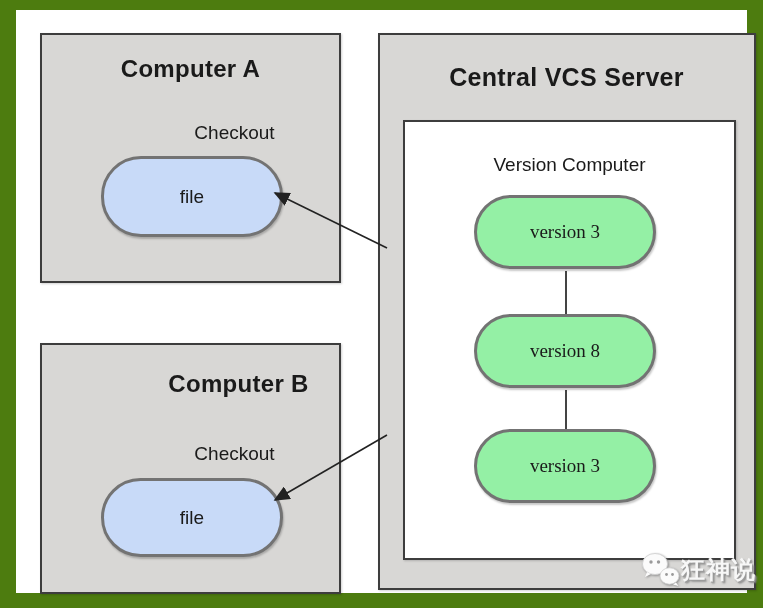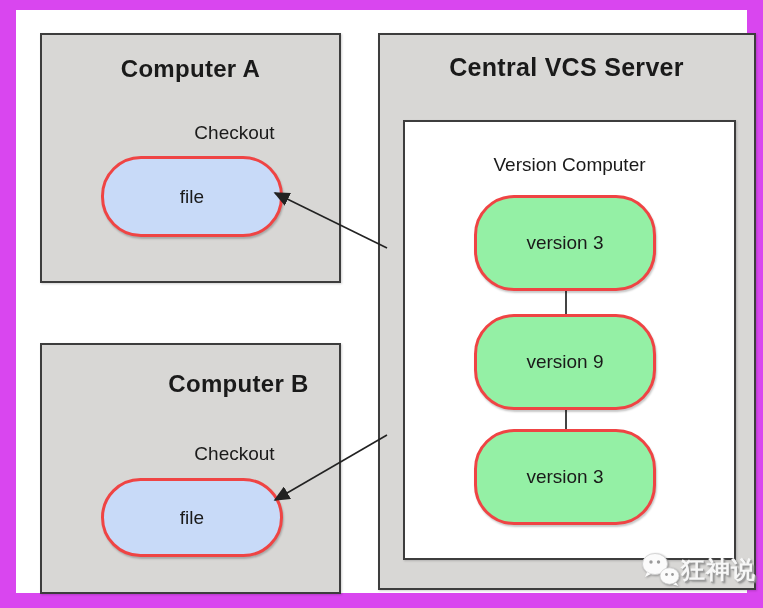--- a/index.html
+++ b/index.html
@@ -4,21 +4,21 @@
 <style>
   html, body {
     margin: 0;
     padding: 0;
     font-family: "Liberation Sans", sans-serif;
   }
   .page {
     position: relative;
     width: 763px;
     height: 608px;
-    background: #d946ef;
+    background: #4d7c0f;
     overflow: hidden;
   }
   .canvas {
     position: absolute;
     left: 16px;
     top: 10px;
     width: 731px;
     height: 583px;
     background: #ffffff;
   }
@@ -36,47 +36,47 @@
     position: absolute;
     width: 301px;
     text-align: center;
     font-size: 24px;
     font-weight: bold;
     color: #1a1a1a;
     letter-spacing: 0.3px;
   }
   .title-a { left: 24px; top: 45px; }
   .title-b { left: 24px; top: 360px; margin-left: 48px; }
-  .title-server { left: 400px; top: 43px; width: 301px; font-size: 25px; }
+  .title-server { left: 400px; top: 53px; width: 301px; font-size: 25px; }
   .sub-label {
     position: absolute;
     width: 301px;
     text-align: center;
     font-size: 19px;
     color: #1a1a1a;
     padding-left: 44px;
   }
   .checkout-a { left: 24px; top: 112px; }
   .checkout-b { left: 24px; top: 433px; }
   .pill {
     position: absolute;
     box-sizing: border-box;
-    border: 3px solid #ef4444;
+    border: 3px solid #737373;
     border-radius: 40px;
     display: flex;
     align-items: center;
     justify-content: center;
     font-size: 19px;
     color: #1a1a1a;
     box-shadow: 1px 2px 2px rgba(0,0,0,0.22);
   }
   .pill-file { background: #c8daf8; width: 182px; height: 81px; }
   .file-a { left: 85px; top: 146px; }
   .file-b { left: 85px; top: 468px; height: 79px; }
-  .pill-version { background: #94f0a5; width: 182px; height: 96px; }
+  .pill-version { background: #94f0a5; width: 182px; height: 74px; font-family: Liberation Serif, serif; }
   .v3 { left: 458px; top: 185px; }
   .v2 { left: 458px; top: 304px; }
   .v1 { left: 458px; top: 419px; }
   .db-box {
     position: absolute;
     left: 387px; top: 110px;
     width: 333px; height: 440px;
     background: #ffffff;
     border: 2px solid #3d3d3d;
     box-sizing: border-box;
@@ -139,21 +139,21 @@
     <div class="box box-server"></div>
     <div class="box-title title-server">Central VCS Server</div>
 
     <div class="db-box"></div>
     <div class="db-title">Version Computer</div>
 
     <div class="connector conn-32"></div>
     <div class="connector conn-21"></div>
 
     <div class="pill pill-version v3">version 3</div>
-    <div class="pill pill-version v2">version 9</div>
+    <div class="pill pill-version v2">version 8</div>
     <div class="pill pill-version v1">version 3</div>
   </div>
 
   <svg class="arrow-layer" viewBox="0 0 763 608" xmlns="http://www.w3.org/2000/svg">
     <defs>
       <marker id="arrowhead" markerWidth="11" markerHeight="9" refX="9" refY="4.5" orient="auto">
         <path d="M0,0 L10,4.5 L0,9 Z" fill="#222222"></path>
       </marker>
     </defs>
     <line x1="387" y1="248" x2="275" y2="193" stroke="#222222" stroke-width="1.6" marker-end="url(#arrowhead)"></line>

